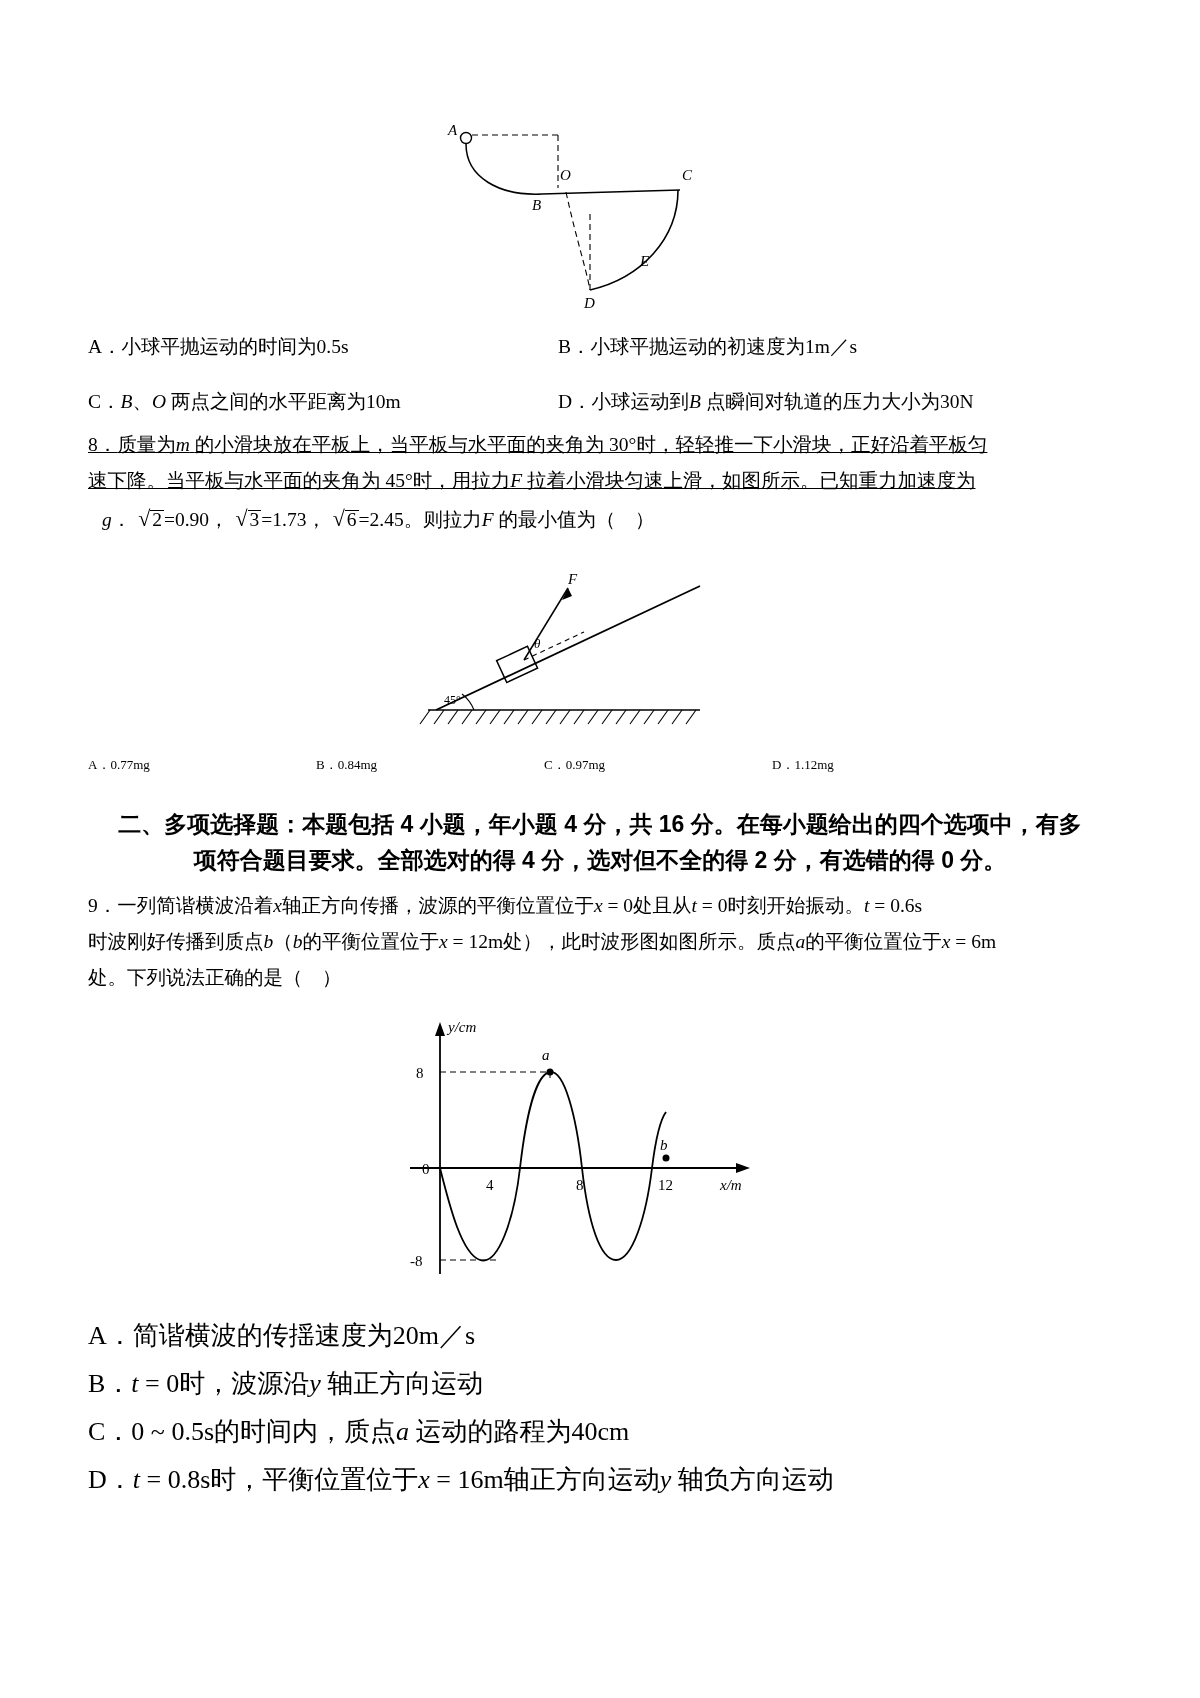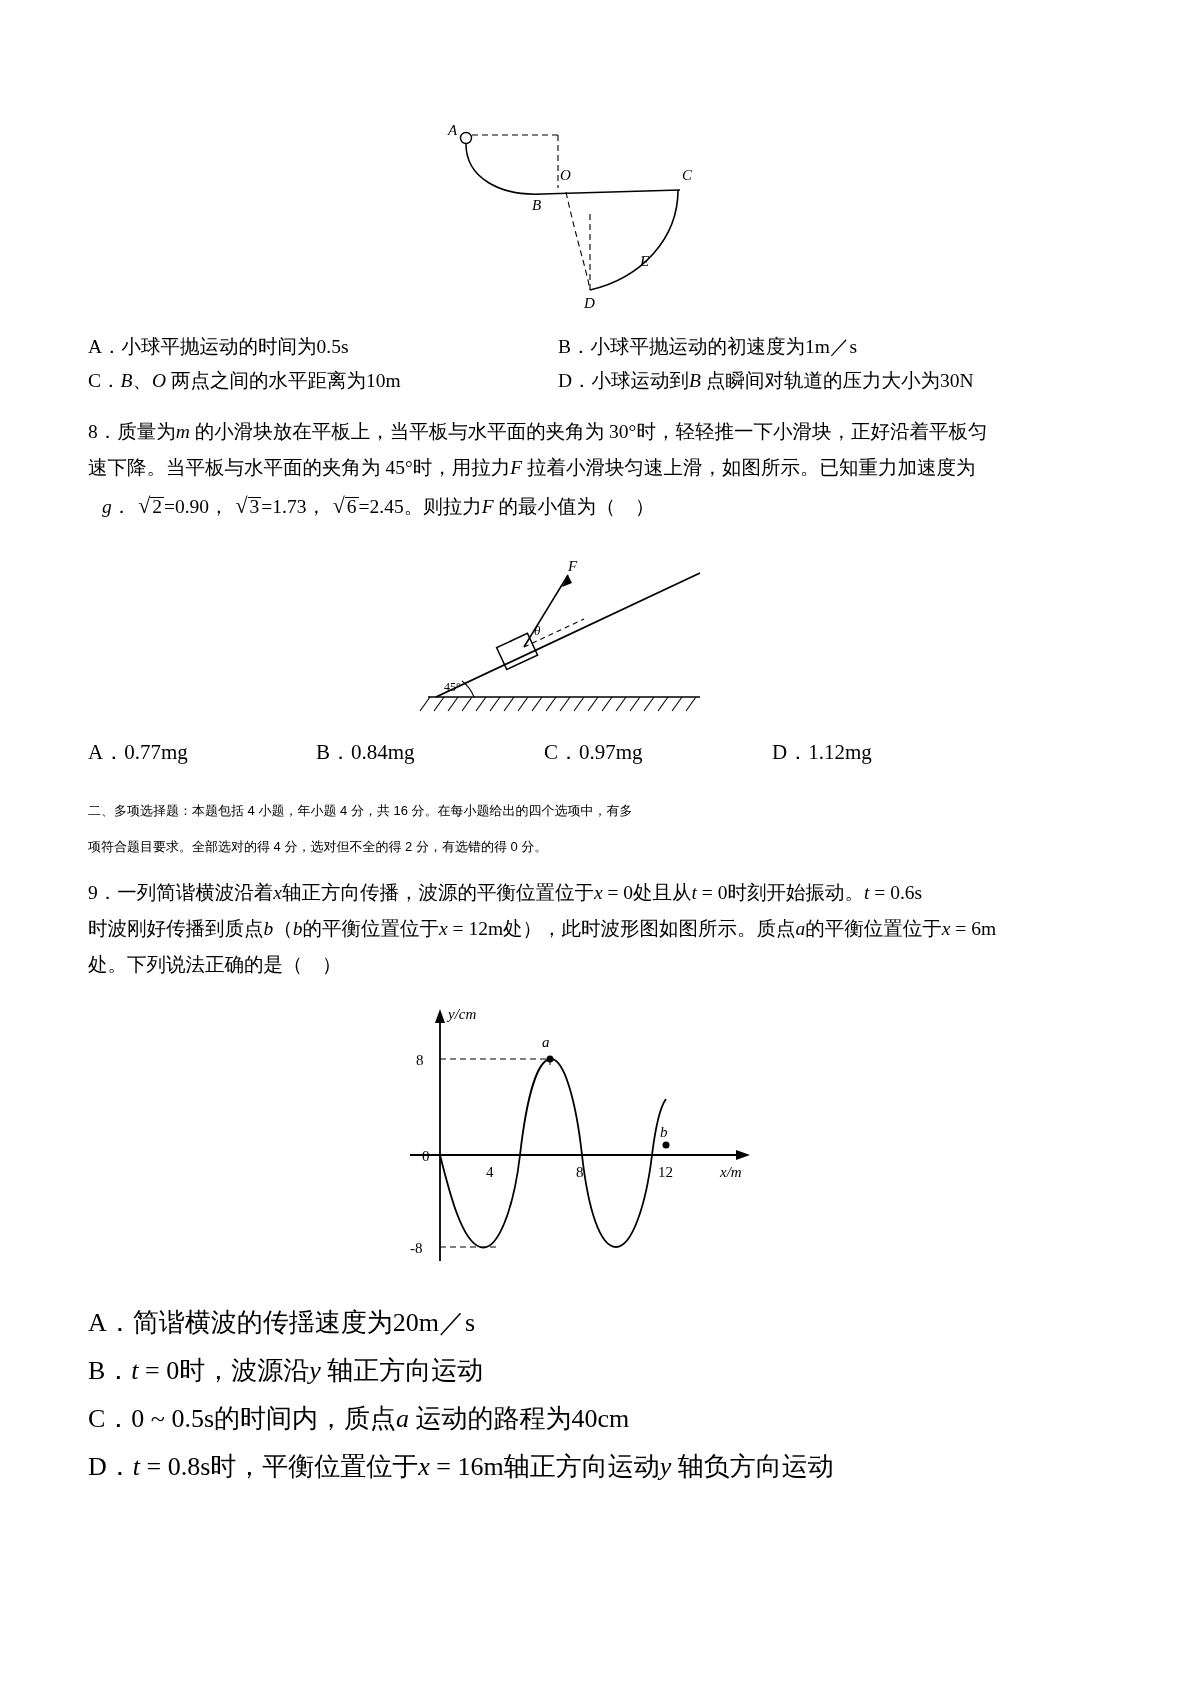--- a/index.html
+++ b/index.html
@@ -36,36 +36,38 @@
     display: flex;
     justify-content: center;
   }
 
   
   .opt-row {
     display: flex;
     width: 100%;
     font-size: 19.5px;
     line-height: 34px;
+    margin-top: 21px;
   }
   .opt-row > div:first-child { width: 470px; flex: none; }
 
   .opt-row4 {
     display: flex;
     width: 100%;
-    font-size: 21px;
+    font-size: 13px;
     line-height: 34px;
   }
   .opt-row4 > div { width: 228px; flex: none; }
 
   .section-title {
-    font-weight: normal;
-    font-size: 13px;
+    font-weight: bold;
+    font-size: 23px;
     line-height: 36px;
     font-family: "Liberation Sans", sans-serif;
+    text-align: center;
   }
 
   .para {
     font-size: 19.5px;
     line-height: 36px;
     text-align: justify;
   }
 
   .ans-line {
     font-size: 26px;
@@ -125,21 +127,21 @@
     </div>
     <div class="opt-row">
       <div>
         <span>C．</span><span class="it">B</span><span>、</span><span class="it">O</span><span> 两点之间的水平距离为10m</span>
       </div>
       <div>
         <span>D．小球运动到</span><span class="it">B</span><span> 点瞬间对轨道的压力大小为30N</span>
       </div>
     </div>
 
-    <div class="para" style="margin-top:16px;">
+    <div class="para" style="margin-top:8px;text-decoration:underline;">
       <span>8．</span><span>质量为</span><span class="it">m</span>&nbsp;<span>的小滑块放在平板上，当平板与水平面的夹角为 30°时，轻轻推一下小滑块，正好沿着平板匀</span><br>
       <span>速下降。当平板与水平面的夹角为 45°时，用拉力</span><span class="it">F</span>&nbsp;<span>拉着小滑块匀速上滑，如图所示。已知重力加速度为</span>
     </div>
     <div class="para" style="margin-top:2px; padding-left:14px;">
       <span class="it">g</span><span>．</span>
       <span class="sqrt"><span class="radic">√</span><span class="rad-body">2</span></span><span>=0.90</span><span>，</span>
       <span class="sqrt"><span class="radic">√</span><span class="rad-body">3</span></span><span>=1.73</span><span>，</span>
       <span class="sqrt"><span class="radic">√</span><span class="rad-body">6</span></span><span>=2.45</span><span>。则拉力</span><span class="it">F</span>&nbsp;<span>的最小值为（</span>&nbsp;&nbsp;&nbsp;&nbsp;<span>）</span>
     </div>
 

